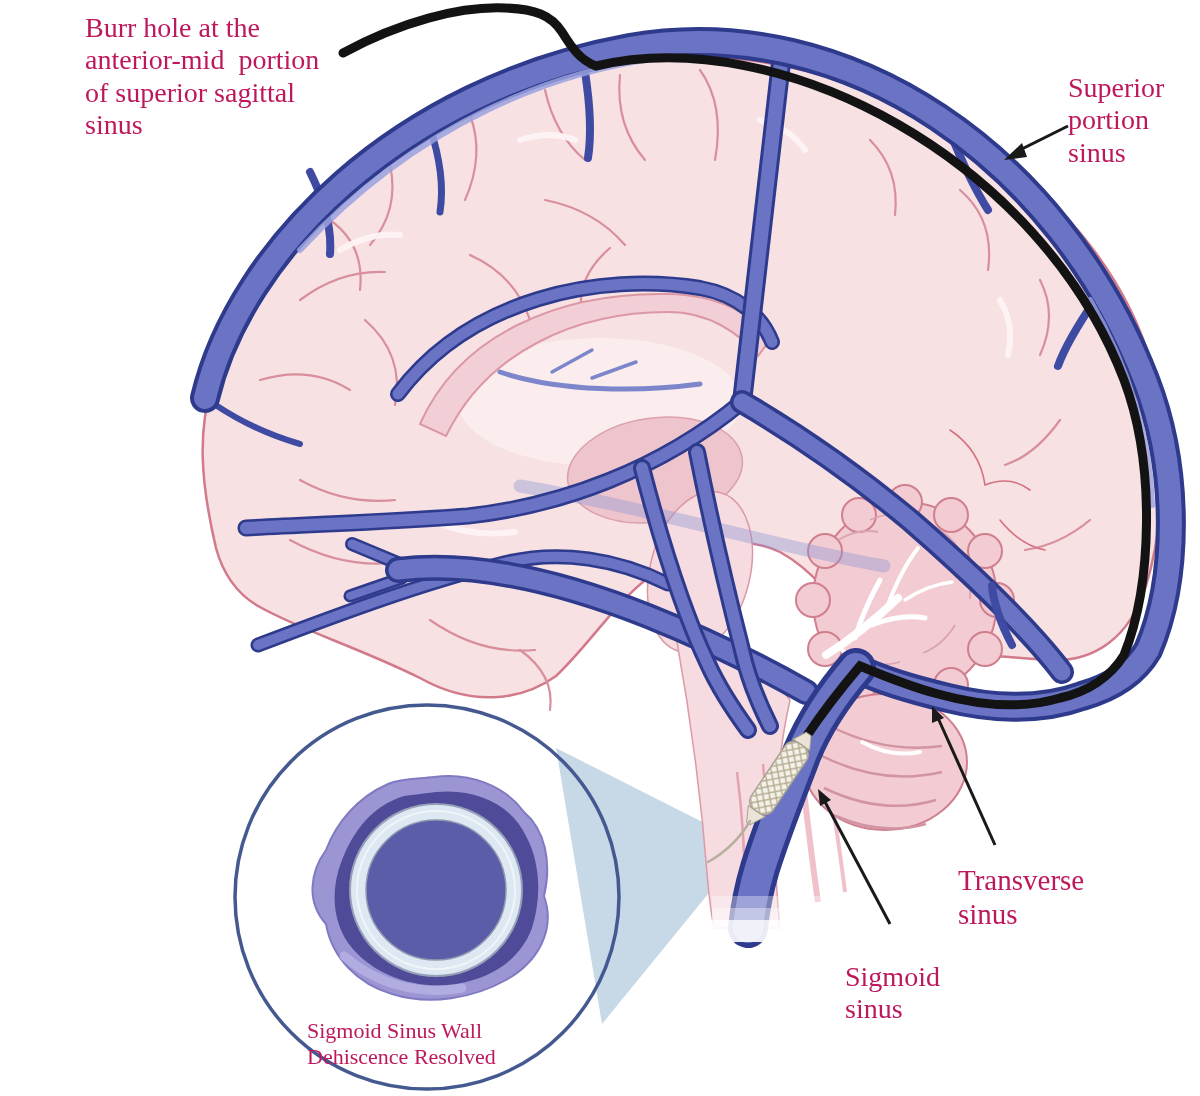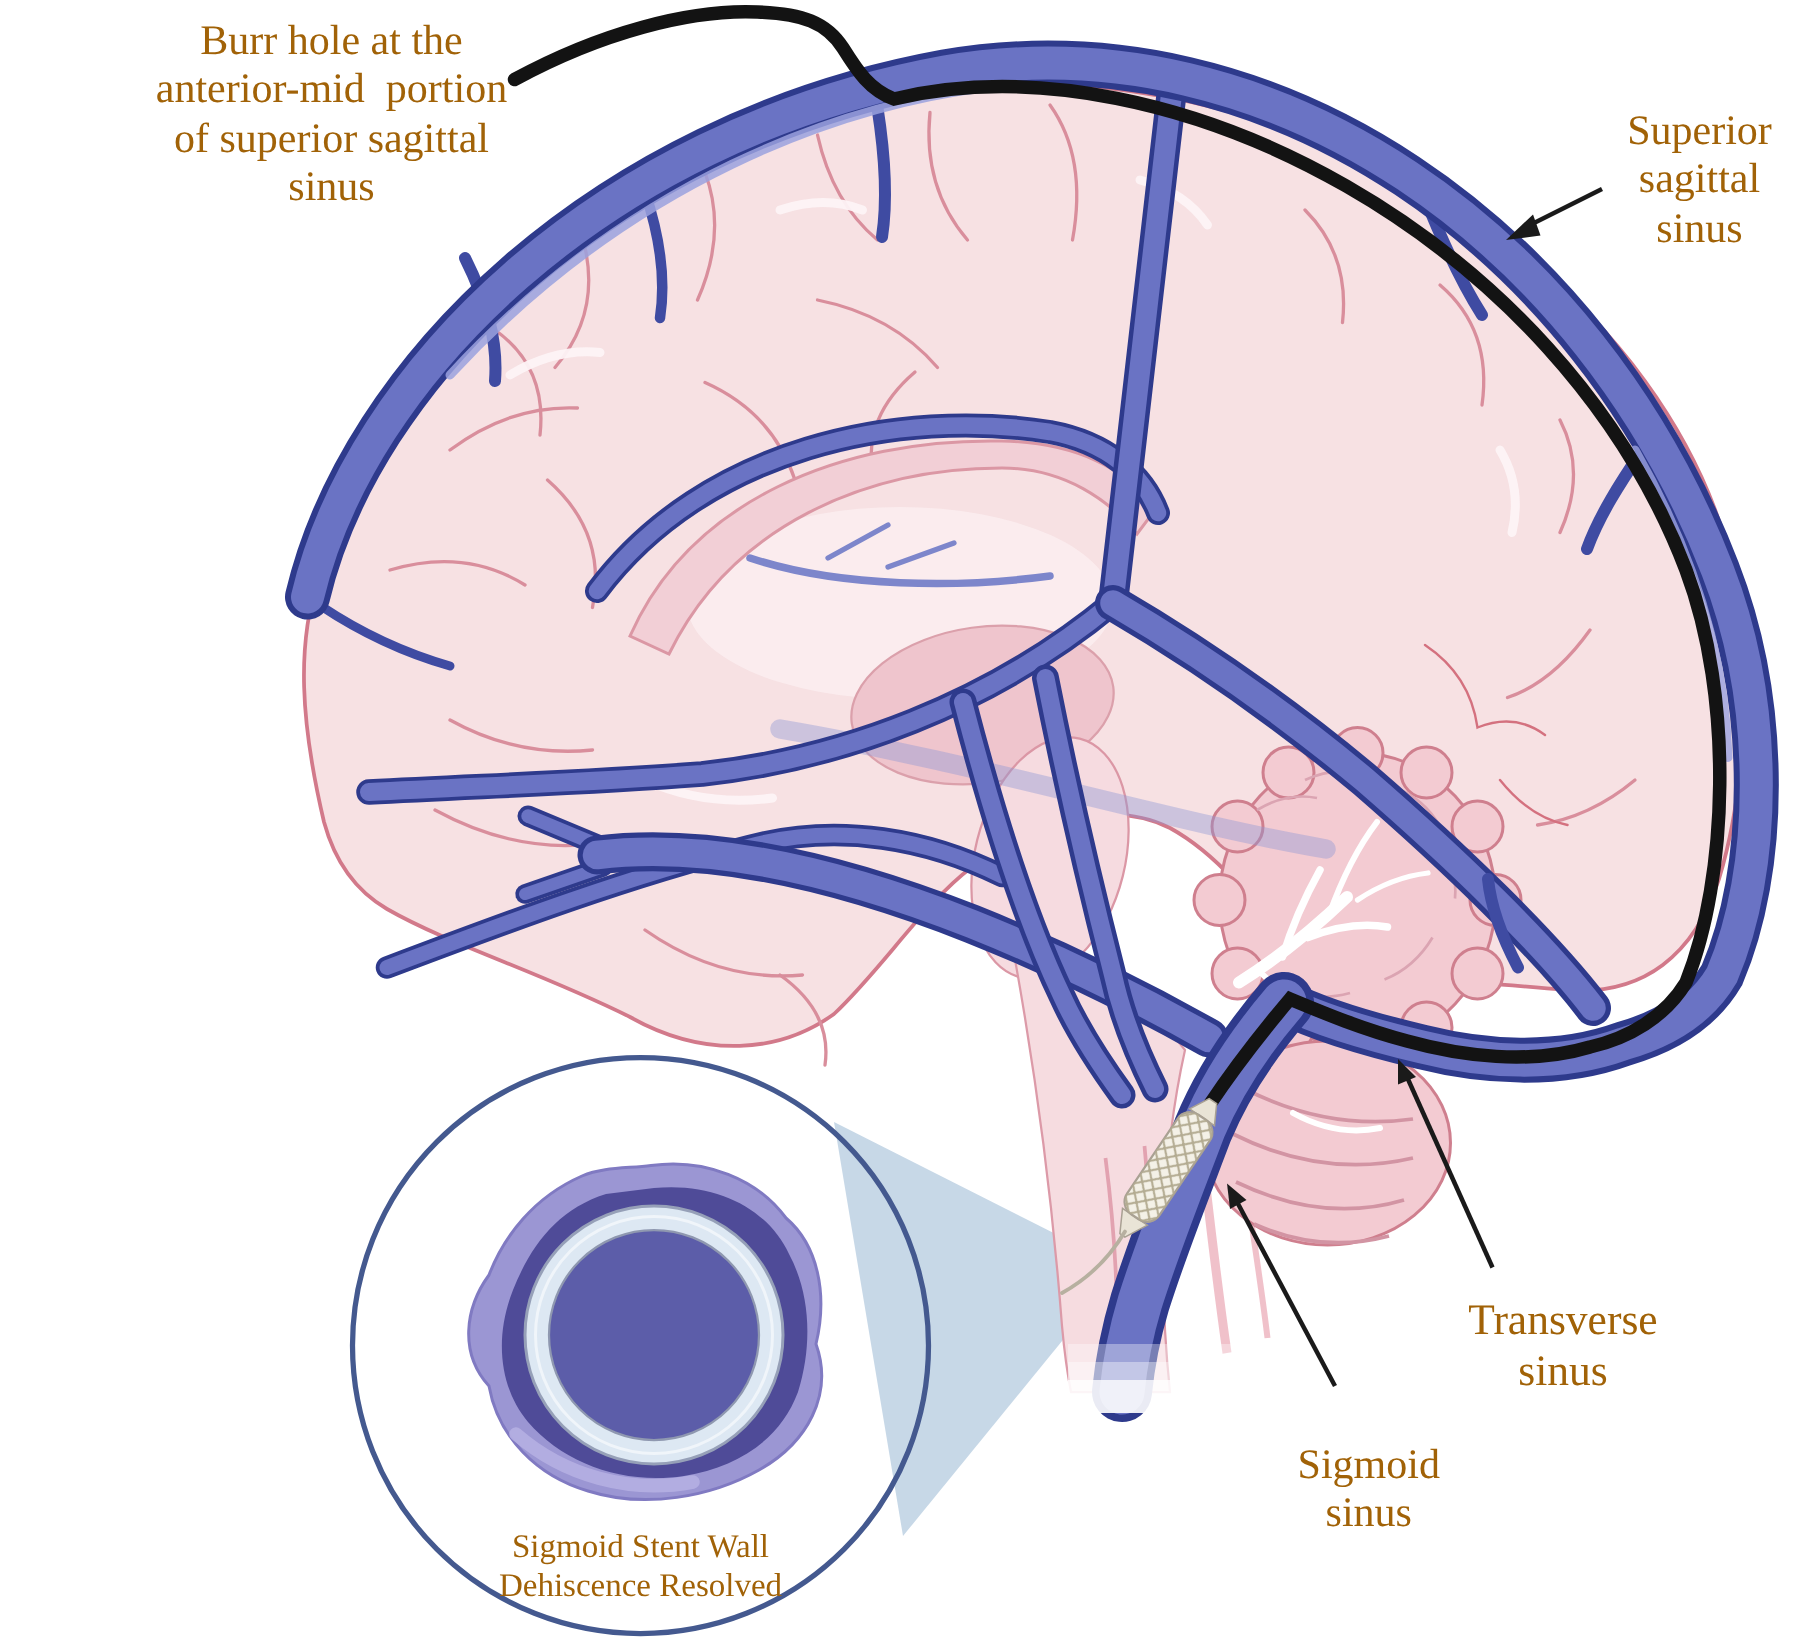--- a/index.html
+++ b/index.html
@@ -1,19 +1,19 @@
 <!DOCTYPE html>
 <html><head>
 <meta charset="utf-8">
 <style>
   html,body{margin:0;padding:0;background:#ffffff;}
   .stage{position:relative;width:1200px;height:1096px;background:#ffffff;overflow:hidden;
          font-family:"Liberation Serif", serif;}
   .stage svg{position:absolute;left:0;top:0;}
-  .lbl{position:absolute;color:#a16207;text-align:center;white-space:pre-wrap;
+  .lbl{position:absolute;color:#be185d;white-space:pre-wrap;
        line-height:1.16;z-index:5;}
   .serif{font-family:"Liberation Serif", serif;}
   .sans{font-family:Liberation Serif, serif;margin-top:14px;}
   .vd{stroke:#2e3a8c;fill:none;stroke-linecap:round;}
   .vm{stroke:#6a73c4;fill:none;stroke-linecap:round;}
   .vt{stroke:#3f4ba2;fill:none;stroke-linecap:round;}
   .sulcus{stroke:#d98e9c;fill:none;stroke-width:2.2;stroke-linecap:round;}
   .hilite{stroke:#fdf3f5;fill:none;stroke-width:6;stroke-linecap:round;opacity:.95;}
   .capv{stroke:#d4717f;fill:none;stroke-width:1.6;stroke-linecap:round;}
   .arrowline{stroke:#1a1a1a;stroke-width:3;fill:none;}
@@ -222,26 +222,26 @@
     <polygon class="arrowhead" points="818,789 831,800 820,806"></polygon>
   </g>
 </svg>
 
 <div class="lbl serif" style="left:85px;top:12px;width:272px;font-size:28px;">Burr hole at the
 anterior-mid  portion
 of superior sagittal
 sinus</div>
 
 <div class="lbl serif" style="left:1068px;top:72px;width:130px;font-size:28px;">Superior
-sagittal
+portion
 sinus</div>
 
 
 <div class="lbl sans" style="left:958px;top:850px;width:168px;font-size:29px;">Transverse
 sinus</div>
 
 <div class="lbl serif" style="left:845px;top:961px;width:135px;font-size:28px;">Sigmoid
 sinus</div>
 
-<div class="lbl serif" style="left:307px;top:1018px;width:240px;font-size:22px;">Sigmoid Stent Wall
+<div class="lbl serif" style="left:307px;top:1018px;width:240px;font-size:22px;">Sigmoid Sinus Wall
 Dehiscence Resolved</div>
 
 </div>
 
 </body></html>

